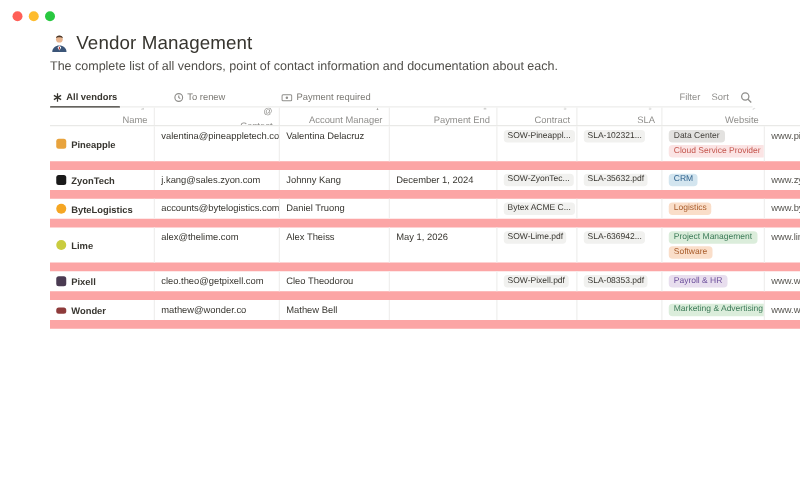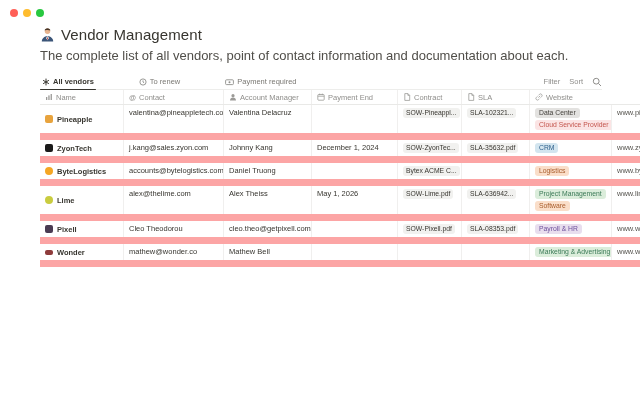--- a/index.html
+++ b/index.html
@@ -7,40 +7,40 @@
     font-family:"Liberation Sans","DejaVu Sans",sans-serif; color:#37352f; }
 
   
   .traffic { position:absolute; top:9px; left:10px; display:flex; gap:5px; }
   .traffic .dot { width:8px; height:8px; border-radius:50%; }
 
   
   .content { position:absolute; left:40px; top:26px; right:0; }
   .title-row { display:flex; align-items:center; gap:6px; margin-bottom:5px; }
   .page-title { font-size:15px; font-weight:400; letter-spacing:.1px; }
-  .subtitle { font-size:13px; color:#504e49; margin-bottom:11px; }
+  .subtitle { font-size:10px; color:#504e49; margin-bottom:11px; }
 
   
   .tabbar { display:flex; align-items:center; height:16px; margin-right:38px;
     border-bottom:1px solid #ededeb;gap:31px; }
   .tab { display:flex; align-items:center; gap:3px; font-size:7.5px; color:#7a7873;
     padding:0 2px; margin-right:10px; height:100%; position:relative; cursor:pointer; }
   .tab.active { color:#37352f; font-weight:700; }
   .tab.active::after { content:""; position:absolute; left:0; right:0; bottom:-1px;
     height:1.5px; background:#37352f; border-radius:1px; }
   .tab svg { display:block; }
   .tab-actions { margin-left:auto; display:flex; align-items:center; gap:9px;
     font-size:7.5px; color:#8f8e8b; }
   .tab-actions span { cursor:pointer; }
 
   
   .grid-row { display:grid; grid-template-columns:84px 100px 88px 86px 64px 68px 82px 1fr; }
   .thead { height:15px; border-bottom:1px solid #e9e9e7; color:#8f8e8b; }
-  .th { display:flex; align-items:center; gap:3px; font-size:7.5px; padding:0 5px;
-    border-right:1px solid #f0efee; overflow:hidden; white-space:nowrap; cursor:pointer; }
+  .th { display:flex; align-items:flex-end; gap:3px; font-size:7.5px; padding:0 5px;
+    border-right:1px solid #f0efee; overflow:hidden; white-space:nowrap; cursor:pointer;flex-direction:column; }
   .th:last-child { border-right:none; }
   .trow { border-bottom:7px solid #fca5a5; min-height:17px; }
   .td { padding:3px 5px; font-size:7.5px; border-right:1px solid #f0efee;
     overflow:hidden; white-space:nowrap; display:flex; align-items:flex-start; }
   .td:last-child { border-right:none; }
   .name-cell { gap:4px; align-items:center; font-weight:700; }
   .row-icon { width:8px; height:8px; border-radius:2px; flex:none; display:inline-block; }
   .chip { background:#f1f1ef; color:#37352f; font-size:6.8px; line-height:10px;
     padding:0 3px; border-radius:3px; cursor:pointer; }
   .tags { display:flex; flex-direction:column; gap:2px; align-items:flex-start; }
@@ -244,22 +244,22 @@
       </span>
     </div>
     <div class="td website">www.lin</div>
   </div>
 
   <div class="grid-row trow">
     <div class="td name-cell">
       <span class="row-icon" style="background-color: rgb(74, 59, 82);"></span>
       <span>Pixell</span>
     </div>
+    <div class="td">cleo.theo@getpixell.com</div>
     <div class="td">Cleo Theodorou</div>
-    <div class="td">cleo.theo@getpixell.com</div>
     <div class="td"></div>
     <div class="td">
         <span class="chip">SOW-Pixell.pdf</span>
       </div>
     <div class="td">
         <span class="chip">SLA-08353.pdf</span>
       </div>
     <div class="td">
       <span class="tags">
         <span class="tag tag-purple">Payroll &amp; HR</span>

